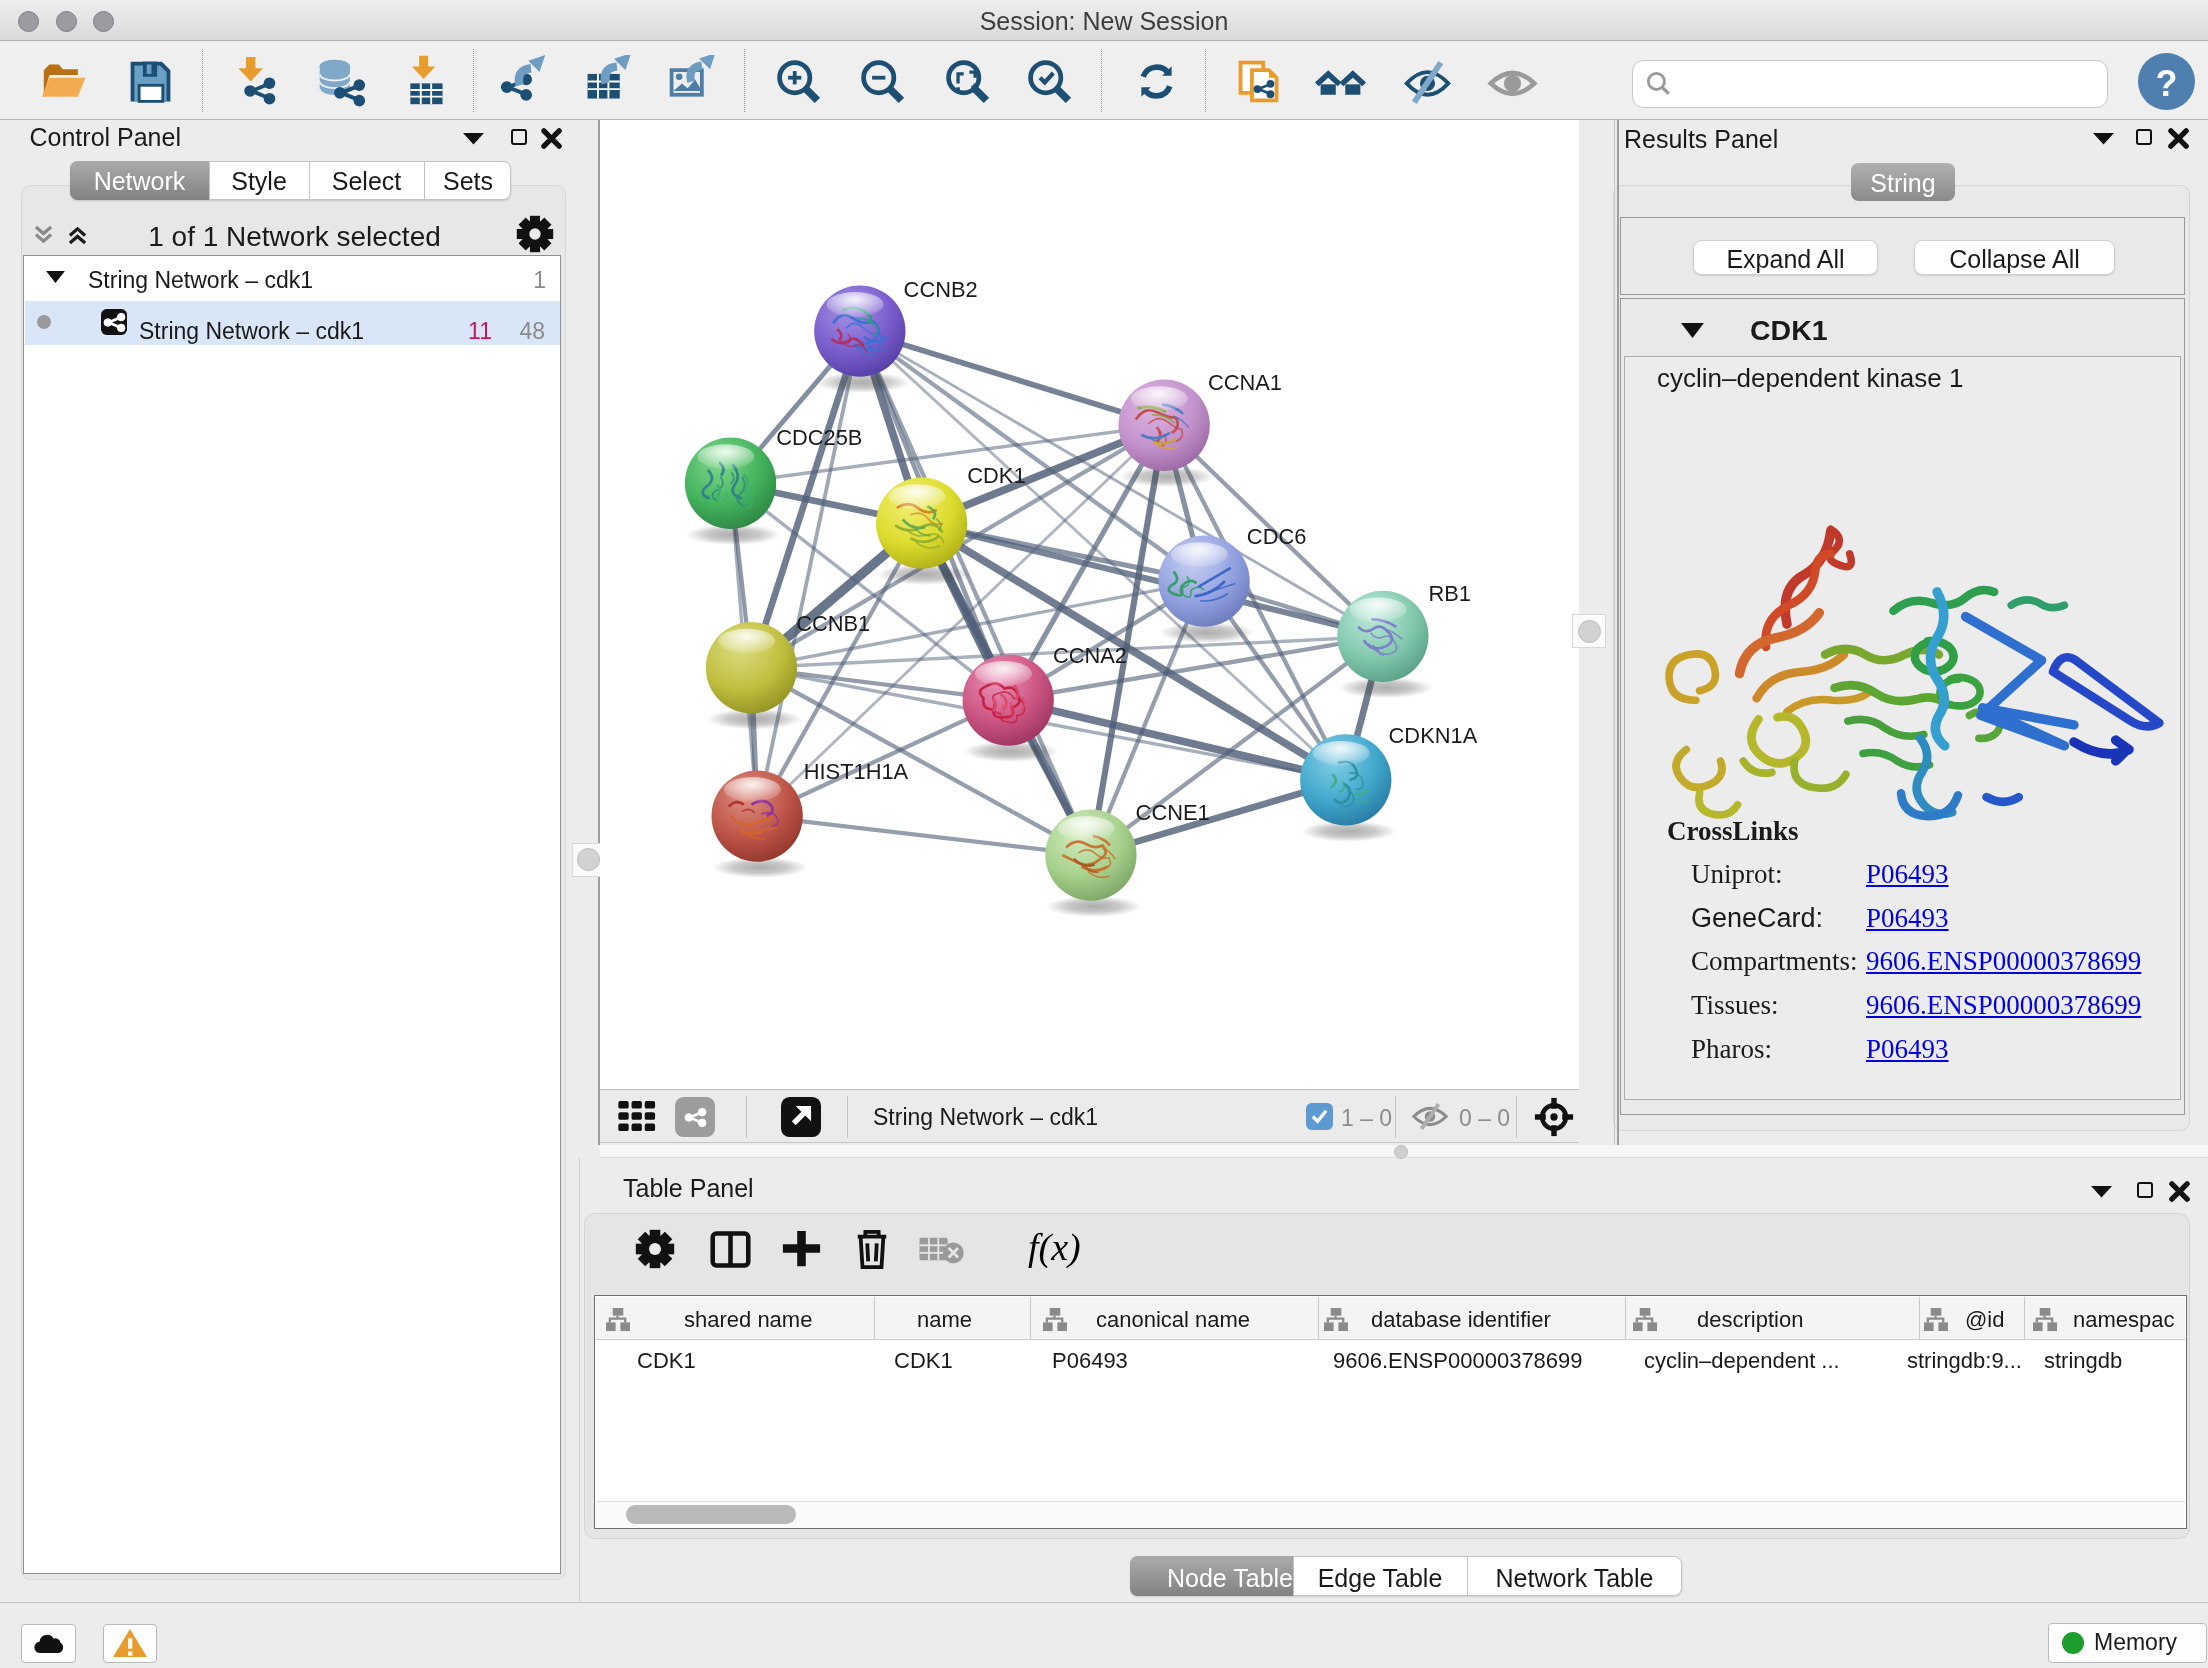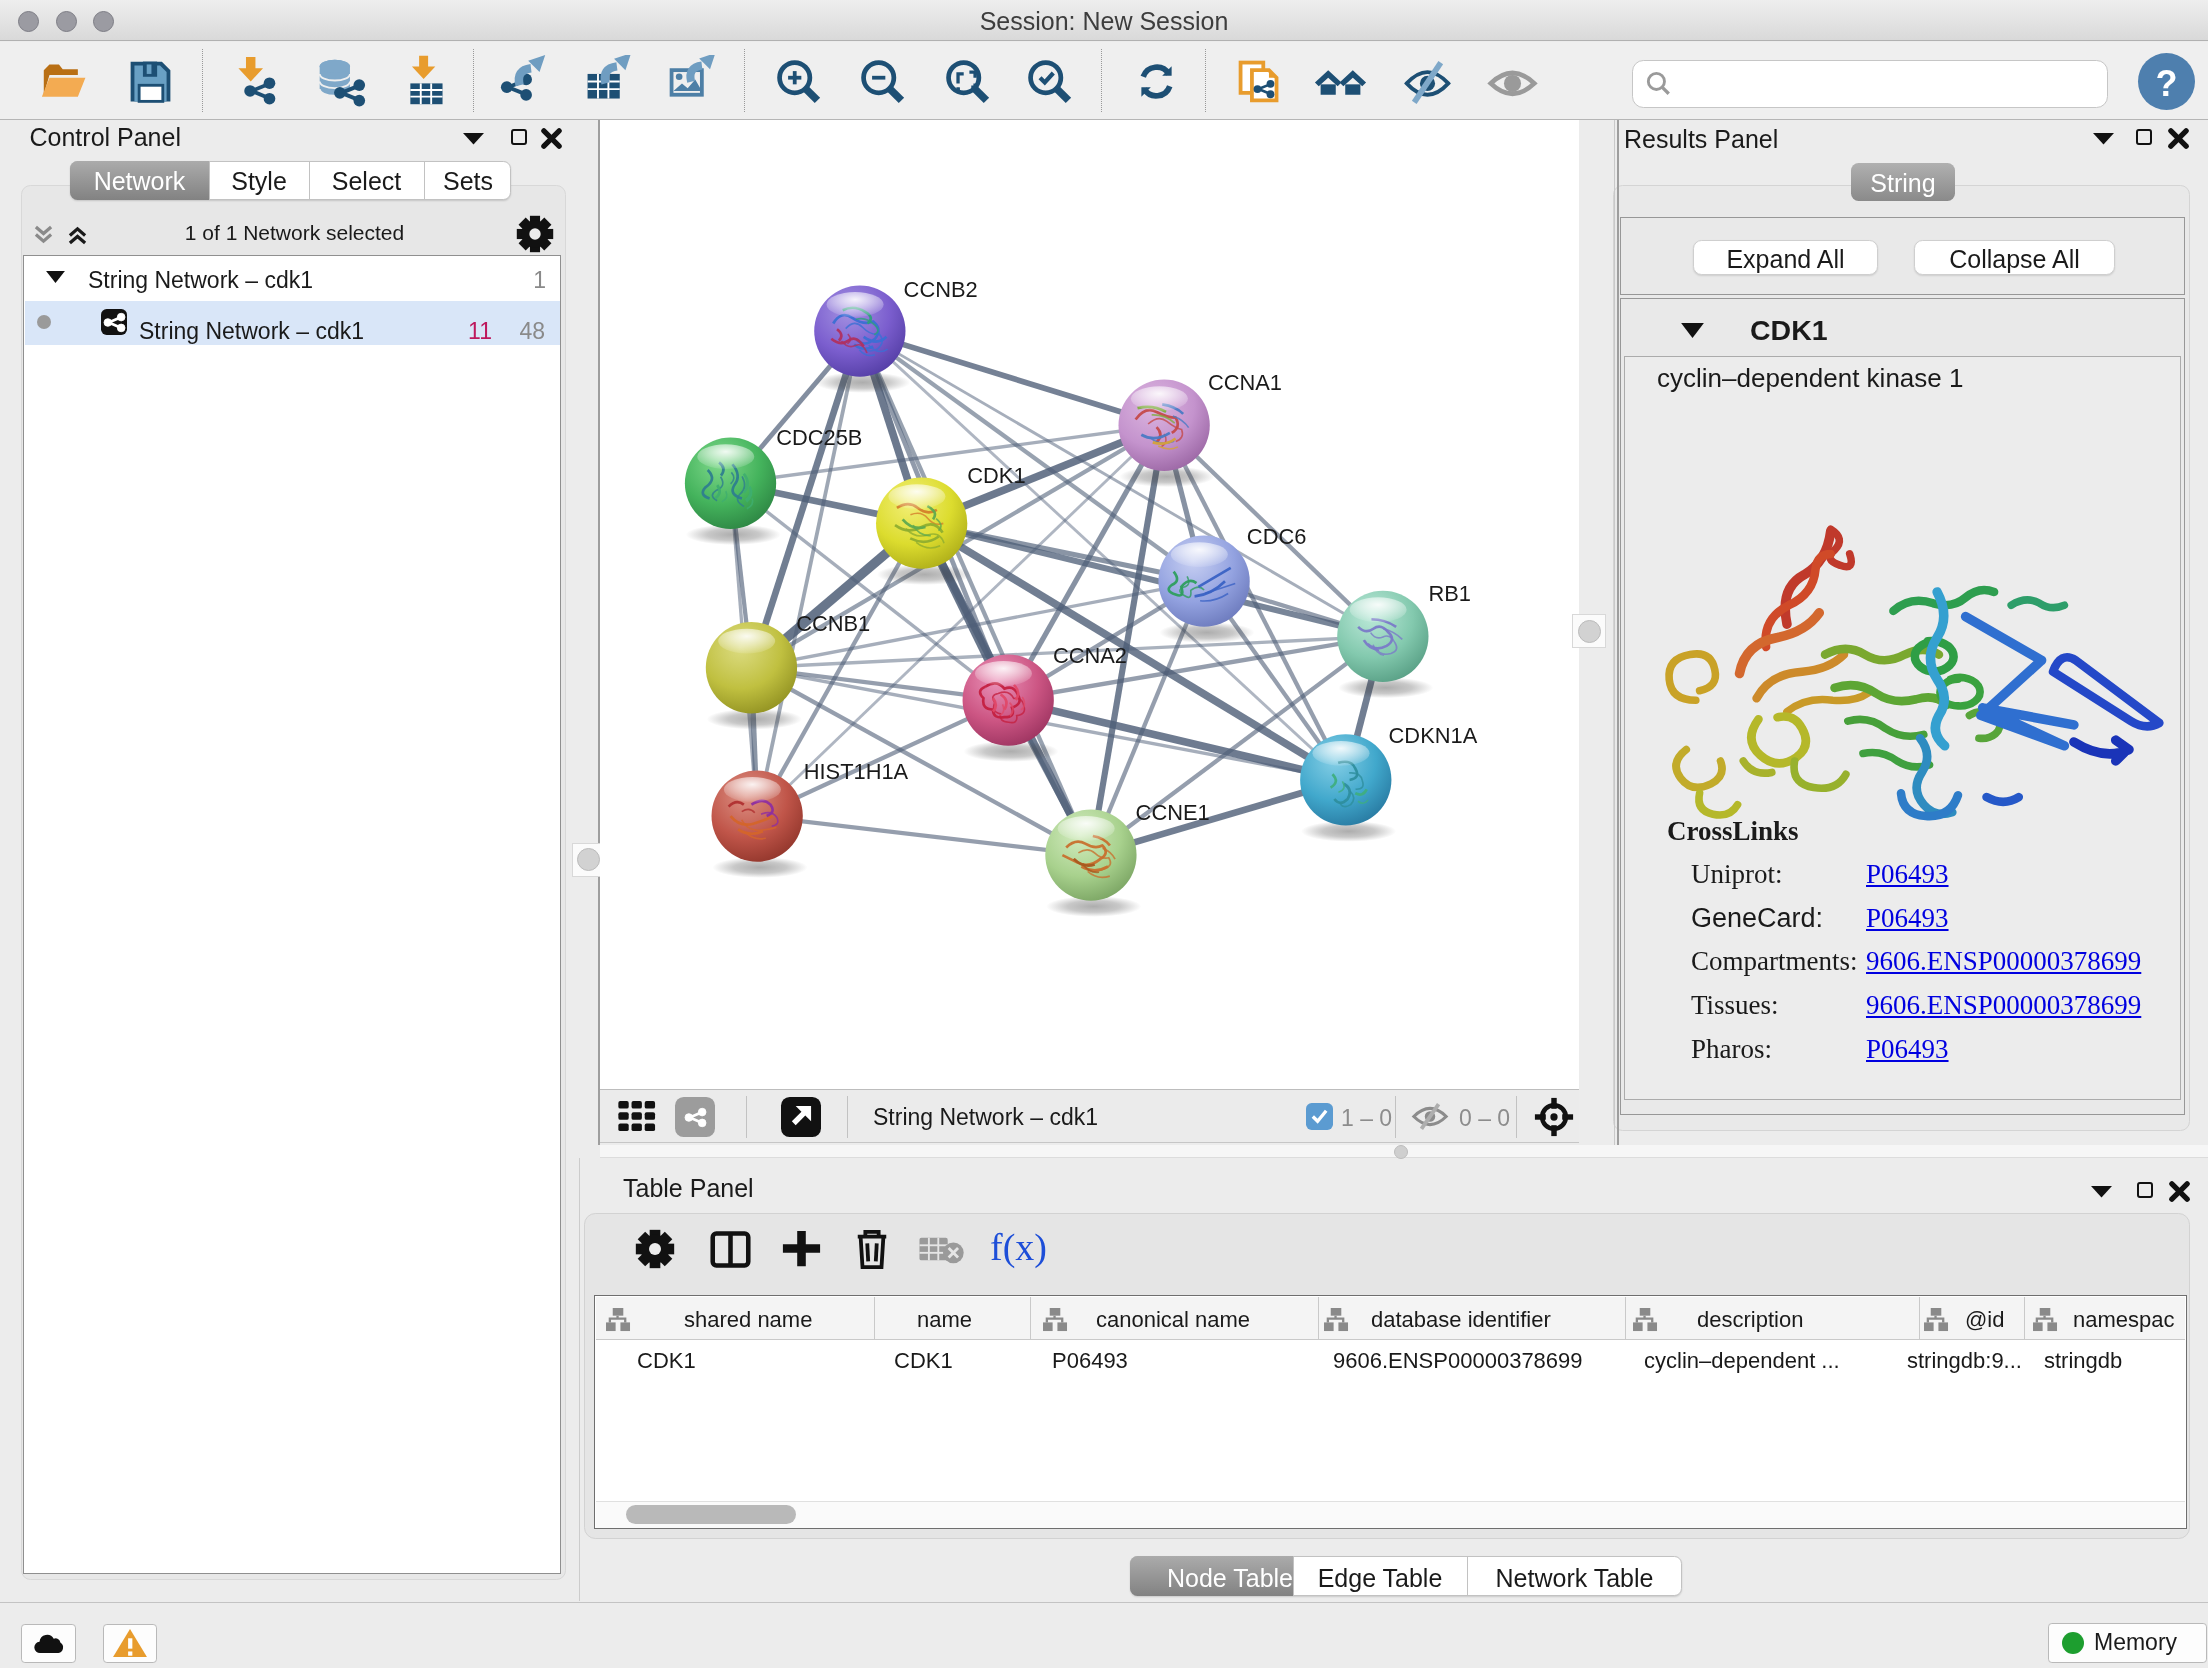--- a/index.html
+++ b/index.html
@@ -213,21 +213,21 @@
 <div class="txt" style="left:209px;top:167px;width:100px;text-align:center;font-size:25px">Style</div>
 <div class="txt" style="left:309px;top:167px;width:115px;text-align:center;font-size:25px">Select</div>
 <div class="txt" style="left:424px;top:167px;width:88px;text-align:center;font-size:25px">Sets</div>
 
 <svg style="position:absolute;left:34px;top:224px" width="19" height="22" viewBox="0 0 20 23">
       <path d="M2,3 l8,7 8,-7 M2,11 l8,7 8,-7" fill="none" stroke="#8a8a8a" stroke-width="3.4"></path>
     </svg>
 <svg style="position:absolute;left:68px;top:224px" width="19" height="22" viewBox="0 0 20 23">
       <path d="M2,12 l8,-7 8,7 M2,20 l8,-7 8,7" fill="none" stroke="#1a1a1a" stroke-width="3.4"></path>
     </svg>
-<div class="txt" style="left:95px;top:221px;width:399px;text-align:center;font-size:21px">1 of 1 Network selected</div>
+<div class="txt" style="left:95px;top:221px;width:399px;text-align:center;font-size:28px">1 of 1 Network selected</div>
 <svg style="position:absolute;left:516px;top:215px" width="38" height="38" viewBox="-12 -12 24 24">
       <g>
         <rect x="-3.2" y="-11.5" width="6.4" height="6" transform="rotate(0)" fill="#111"></rect>
         <rect x="-3.2" y="-11.5" width="6.4" height="6" transform="rotate(45)" fill="#111"></rect>
         <rect x="-3.2" y="-11.5" width="6.4" height="6" transform="rotate(90)" fill="#111"></rect>
         <rect x="-3.2" y="-11.5" width="6.4" height="6" transform="rotate(135)" fill="#111"></rect>
         <rect x="-3.2" y="-11.5" width="6.4" height="6" transform="rotate(180)" fill="#111"></rect>
         <rect x="-3.2" y="-11.5" width="6.4" height="6" transform="rotate(225)" fill="#111"></rect>
         <rect x="-3.2" y="-11.5" width="6.4" height="6" transform="rotate(270)" fill="#111"></rect>
         <rect x="-3.2" y="-11.5" width="6.4" height="6" transform="rotate(315)" fill="#111"></rect>
@@ -695,21 +695,21 @@
         <g stroke="#e5e5e5" stroke-width="2">
           <line x1="0" y1="12" x2="30" y2="12"></line>
           <line x1="0" y1="20" x2="30" y2="20"></line>
           <line x1="10" y1="4" x2="10" y2="28"></line>
           <line x1="20" y1="4" x2="20" y2="28"></line>
         </g>
         <circle cx="36" cy="20" r="11"></circle>
         <path d="M31,15 l10,10 M41,15 l-10,10" stroke="#e5e5e5" stroke-width="3"></path>
       </g>
     </svg>
-<div class="txt" style="left:990px;top:1225px;font-family:'Liberation Serif',serif;font-size:38px;color:#1d4ed8">f(x)</div>
+<div class="txt" style="left:1028px;top:1225px;font-family:'Liberation Serif',serif;font-style:italic;font-size:38px;color:#000000">f(x)</div>
 
 <div class="abs" style="left:594px;top:1295px;width:1593px;height:234px;background:#fff;border:1.9px solid #6e6e6e"></div>
 <div class="abs" style="left:596px;top:1297px;width:1589px;height:43px;background:#f4f4f4;border-bottom:1px solid #c9c9c9"></div>
 <div class="abs" style="left:874px;top:1297px;height:43px;border-left:1px solid #c9c9c9"></div>
 <div class="abs" style="left:1030px;top:1297px;height:43px;border-left:1px solid #c9c9c9"></div>
 <div class="abs" style="left:1318px;top:1297px;height:43px;border-left:1px solid #c9c9c9"></div>
 <div class="abs" style="left:1625px;top:1297px;height:43px;border-left:1px solid #c9c9c9"></div>
 <div class="abs" style="left:1919px;top:1297px;height:43px;border-left:1px solid #c9c9c9"></div>
 <div class="abs" style="left:2024px;top:1297px;height:43px;border-left:1px solid #c9c9c9"></div>
 <svg style="position:absolute;left:606px;top:1308px" width="25" height="24" viewBox="0 0 26 25">

